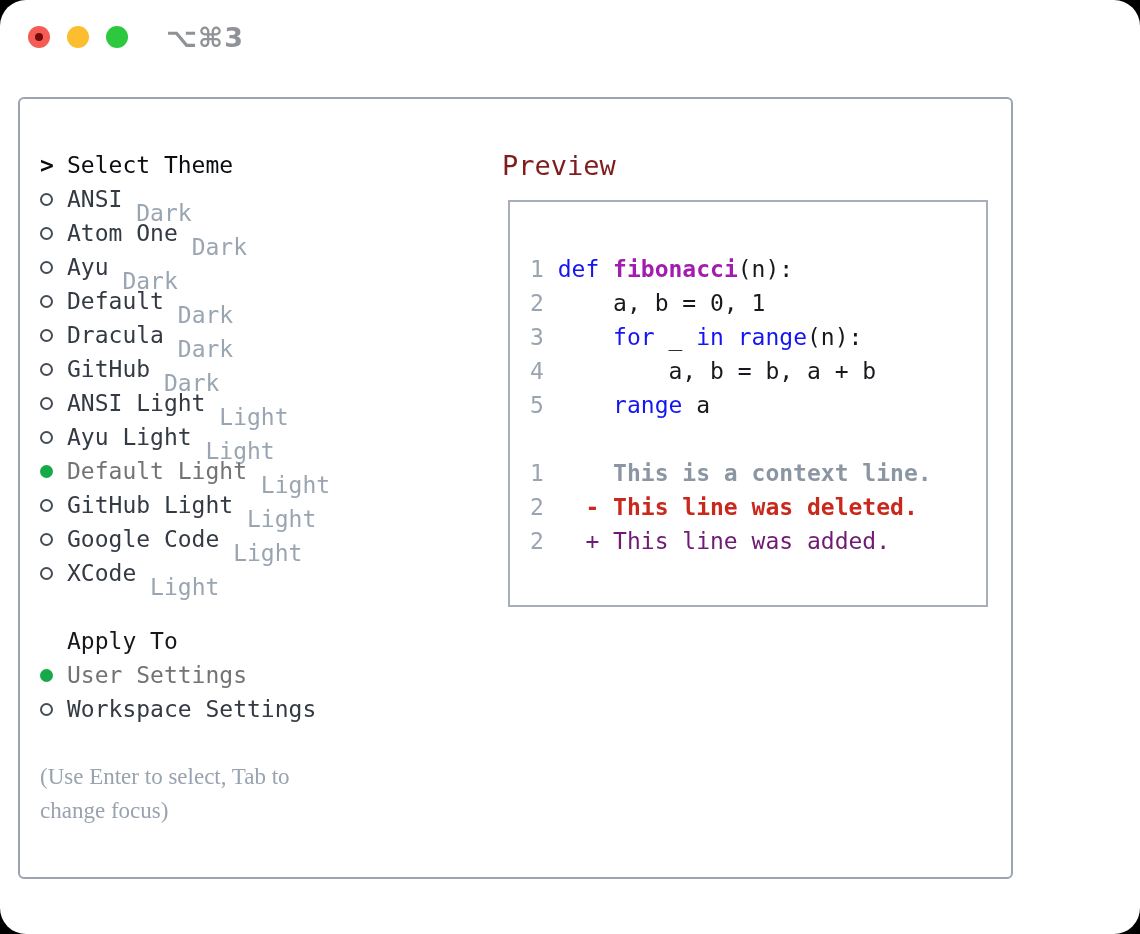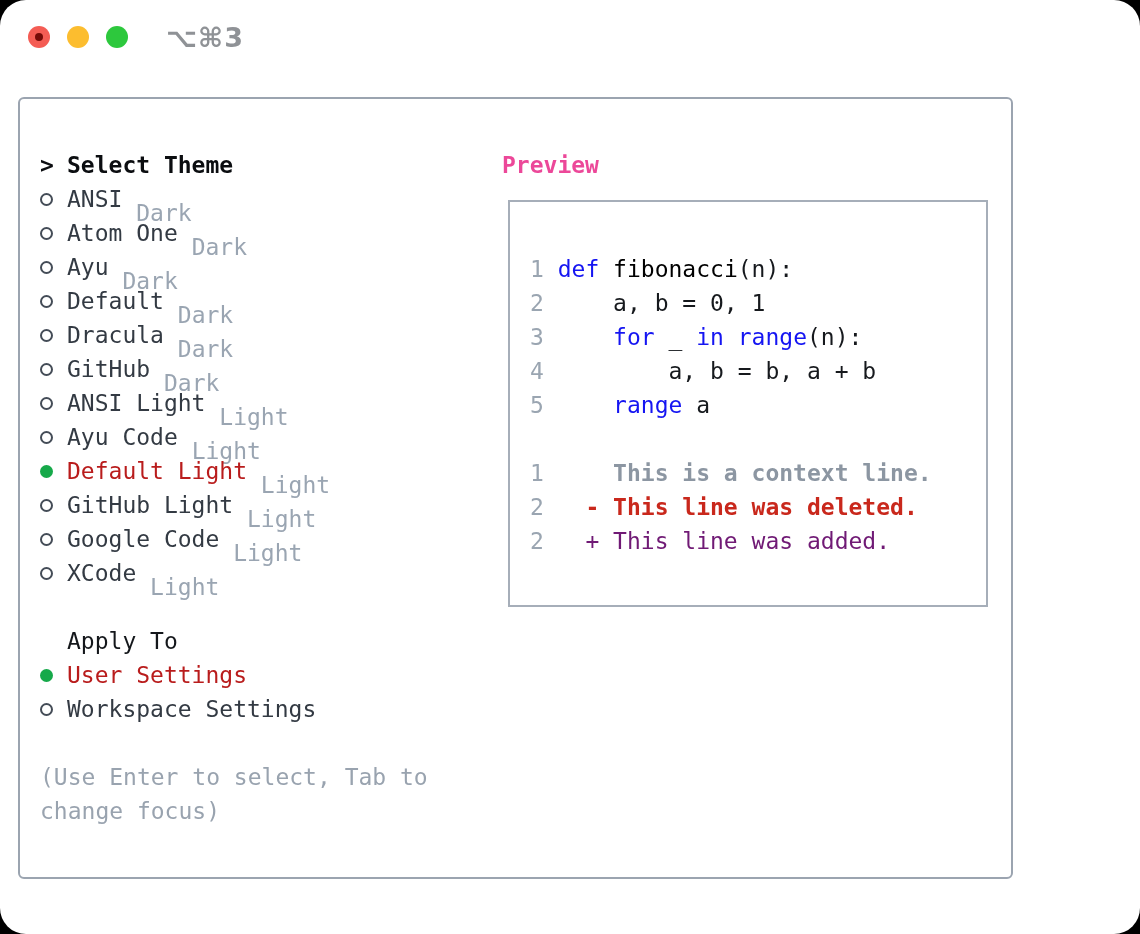--- a/index.html
+++ b/index.html
@@ -33,38 +33,38 @@
     background:#fff;
   }
   .col{position:absolute;font-size:23px;line-height:34px;}
   .left-col{left:20px;top:49px;}
   .row{height:34px;display:flex;align-items:center;white-space:pre;}
   .marker{width:27px;flex:0 0 27px;display:flex;align-items:center;}
   .radio{width:13px;height:13px;border-radius:50%;box-sizing:border-box;}
   .radio.open{border:2px solid #444c57;}
   .radio.filled{background:#16a94a;}
   .prompt{font-weight:700;color:#0b0d10;font-size:23px;}
-  .hdr{font-weight:700;color:#0b0d10;}
+  .hdr{font-weight:400;color:#0b0d10;}
   .subhdr{color:#14171b;}
   .t-name{color:#333a43;}
   .t-variant{color:#9aa5b2;margin-top:28px;}
-  .t-selected{color:#b91c1c;}
+  .t-selected{color:#737373;}
   .hint{color:#99a3af;}
-  .hint-block{margin-top:34px;}
+  .hint-block{margin-top:34px;font-family:Liberation Serif, serif;}
   
-  .preview-label{position:absolute;left:482px;top:49px;height:34px;display:flex;align-items:center;font-weight:700;color:#ec4899;font-size:23px;}
+  .preview-label{position:absolute;left:482px;top:49px;height:34px;display:flex;align-items:center;font-weight:400;color:#7f1d1d;font-size:27px;}
   .preview-box{
     position:absolute;left:488px;top:101px;width:480px;height:407px;
     border:2px solid #a6aeb9;box-sizing:border-box;background:#fff;
   }
   .code{padding:50px 0 0 20px;font-size:23px;line-height:34px;}
   .code-line{display:flex;height:34px;align-items:center;white-space:pre;}
   .gutter{color:#9aa5b1;white-space:pre;}
   .tk-kw{color:#1515f2;}
-  .tk-fn{color:#000000;}
+  .tk-fn{color:#a21caf;font-weight:bold;}
   .tk-pl{color:#16191d;}
   .tk-ctx{color:#8c96a2;font-weight:bold;}
   .tk-del{color:#c9281c;font-weight:bold;}
   .tk-add{color:#701a75;}
 </style>
 </head>
 <body>
 
 <div class="window">
 
@@ -86,21 +86,21 @@
       </div>
 
       <div id="theme-list">
           <div class="row"><span class="marker"><span class="radio open"></span></span><span class="t-name">ANSI</span><span class="t-variant"> Dark</span></div>
           <div class="row"><span class="marker"><span class="radio open"></span></span><span class="t-name">Atom One</span><span class="t-variant"> Dark</span></div>
           <div class="row"><span class="marker"><span class="radio open"></span></span><span class="t-name">Ayu</span><span class="t-variant"> Dark</span></div>
           <div class="row"><span class="marker"><span class="radio open"></span></span><span class="t-name">Default</span><span class="t-variant"> Dark</span></div>
           <div class="row"><span class="marker"><span class="radio open"></span></span><span class="t-name">Dracula</span><span class="t-variant"> Dark</span></div>
           <div class="row"><span class="marker"><span class="radio open"></span></span><span class="t-name">GitHub</span><span class="t-variant"> Dark</span></div>
           <div class="row"><span class="marker"><span class="radio open"></span></span><span class="t-name">ANSI Light</span><span class="t-variant"> Light</span></div>
-          <div class="row"><span class="marker"><span class="radio open"></span></span><span class="t-name">Ayu Code</span><span class="t-variant"> Light</span></div>
+          <div class="row"><span class="marker"><span class="radio open"></span></span><span class="t-name">Ayu Light</span><span class="t-variant"> Light</span></div>
           <div class="row"><span class="marker"><span class="radio filled"></span></span><span class="t-selected">Default Light</span><span class="t-variant"> Light</span></div>
           <div class="row"><span class="marker"><span class="radio open"></span></span><span class="t-name">GitHub Light</span><span class="t-variant"> Light</span></div>
           <div class="row"><span class="marker"><span class="radio open"></span></span><span class="t-name">Google Code</span><span class="t-variant"> Light</span></div>
           <div class="row"><span class="marker"><span class="radio open"></span></span><span class="t-name">XCode</span><span class="t-variant"> Light</span></div>
         </div>
 
       <div class="row"></div>
 
       <div class="row">
         <span class="marker"></span>

